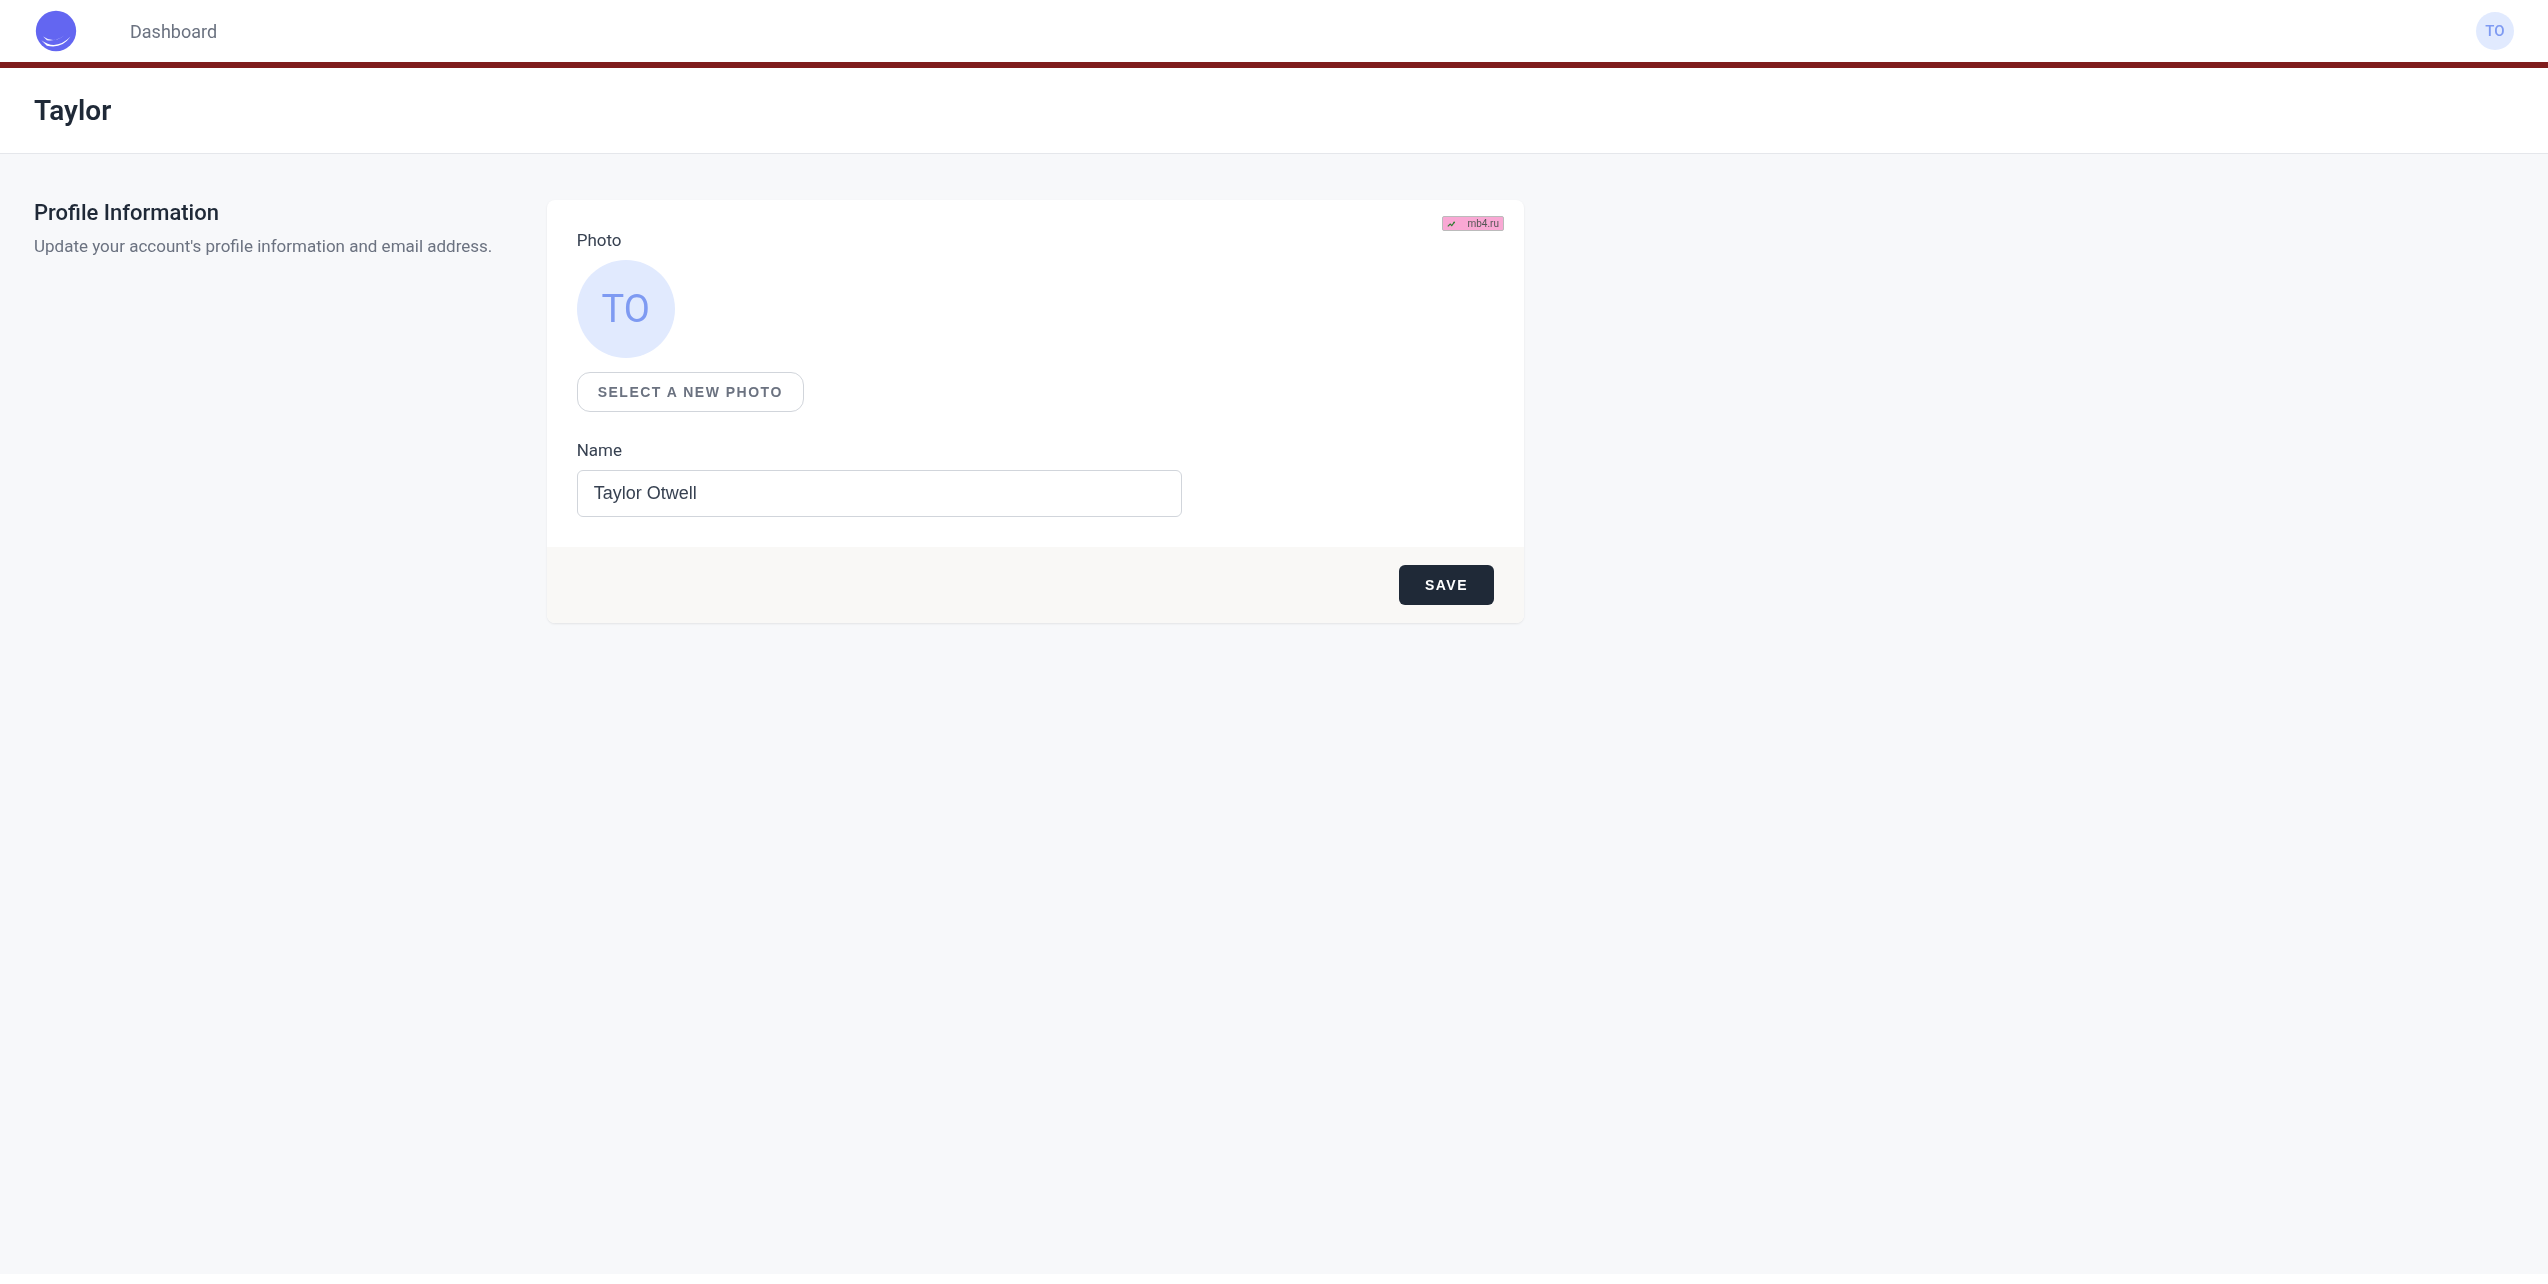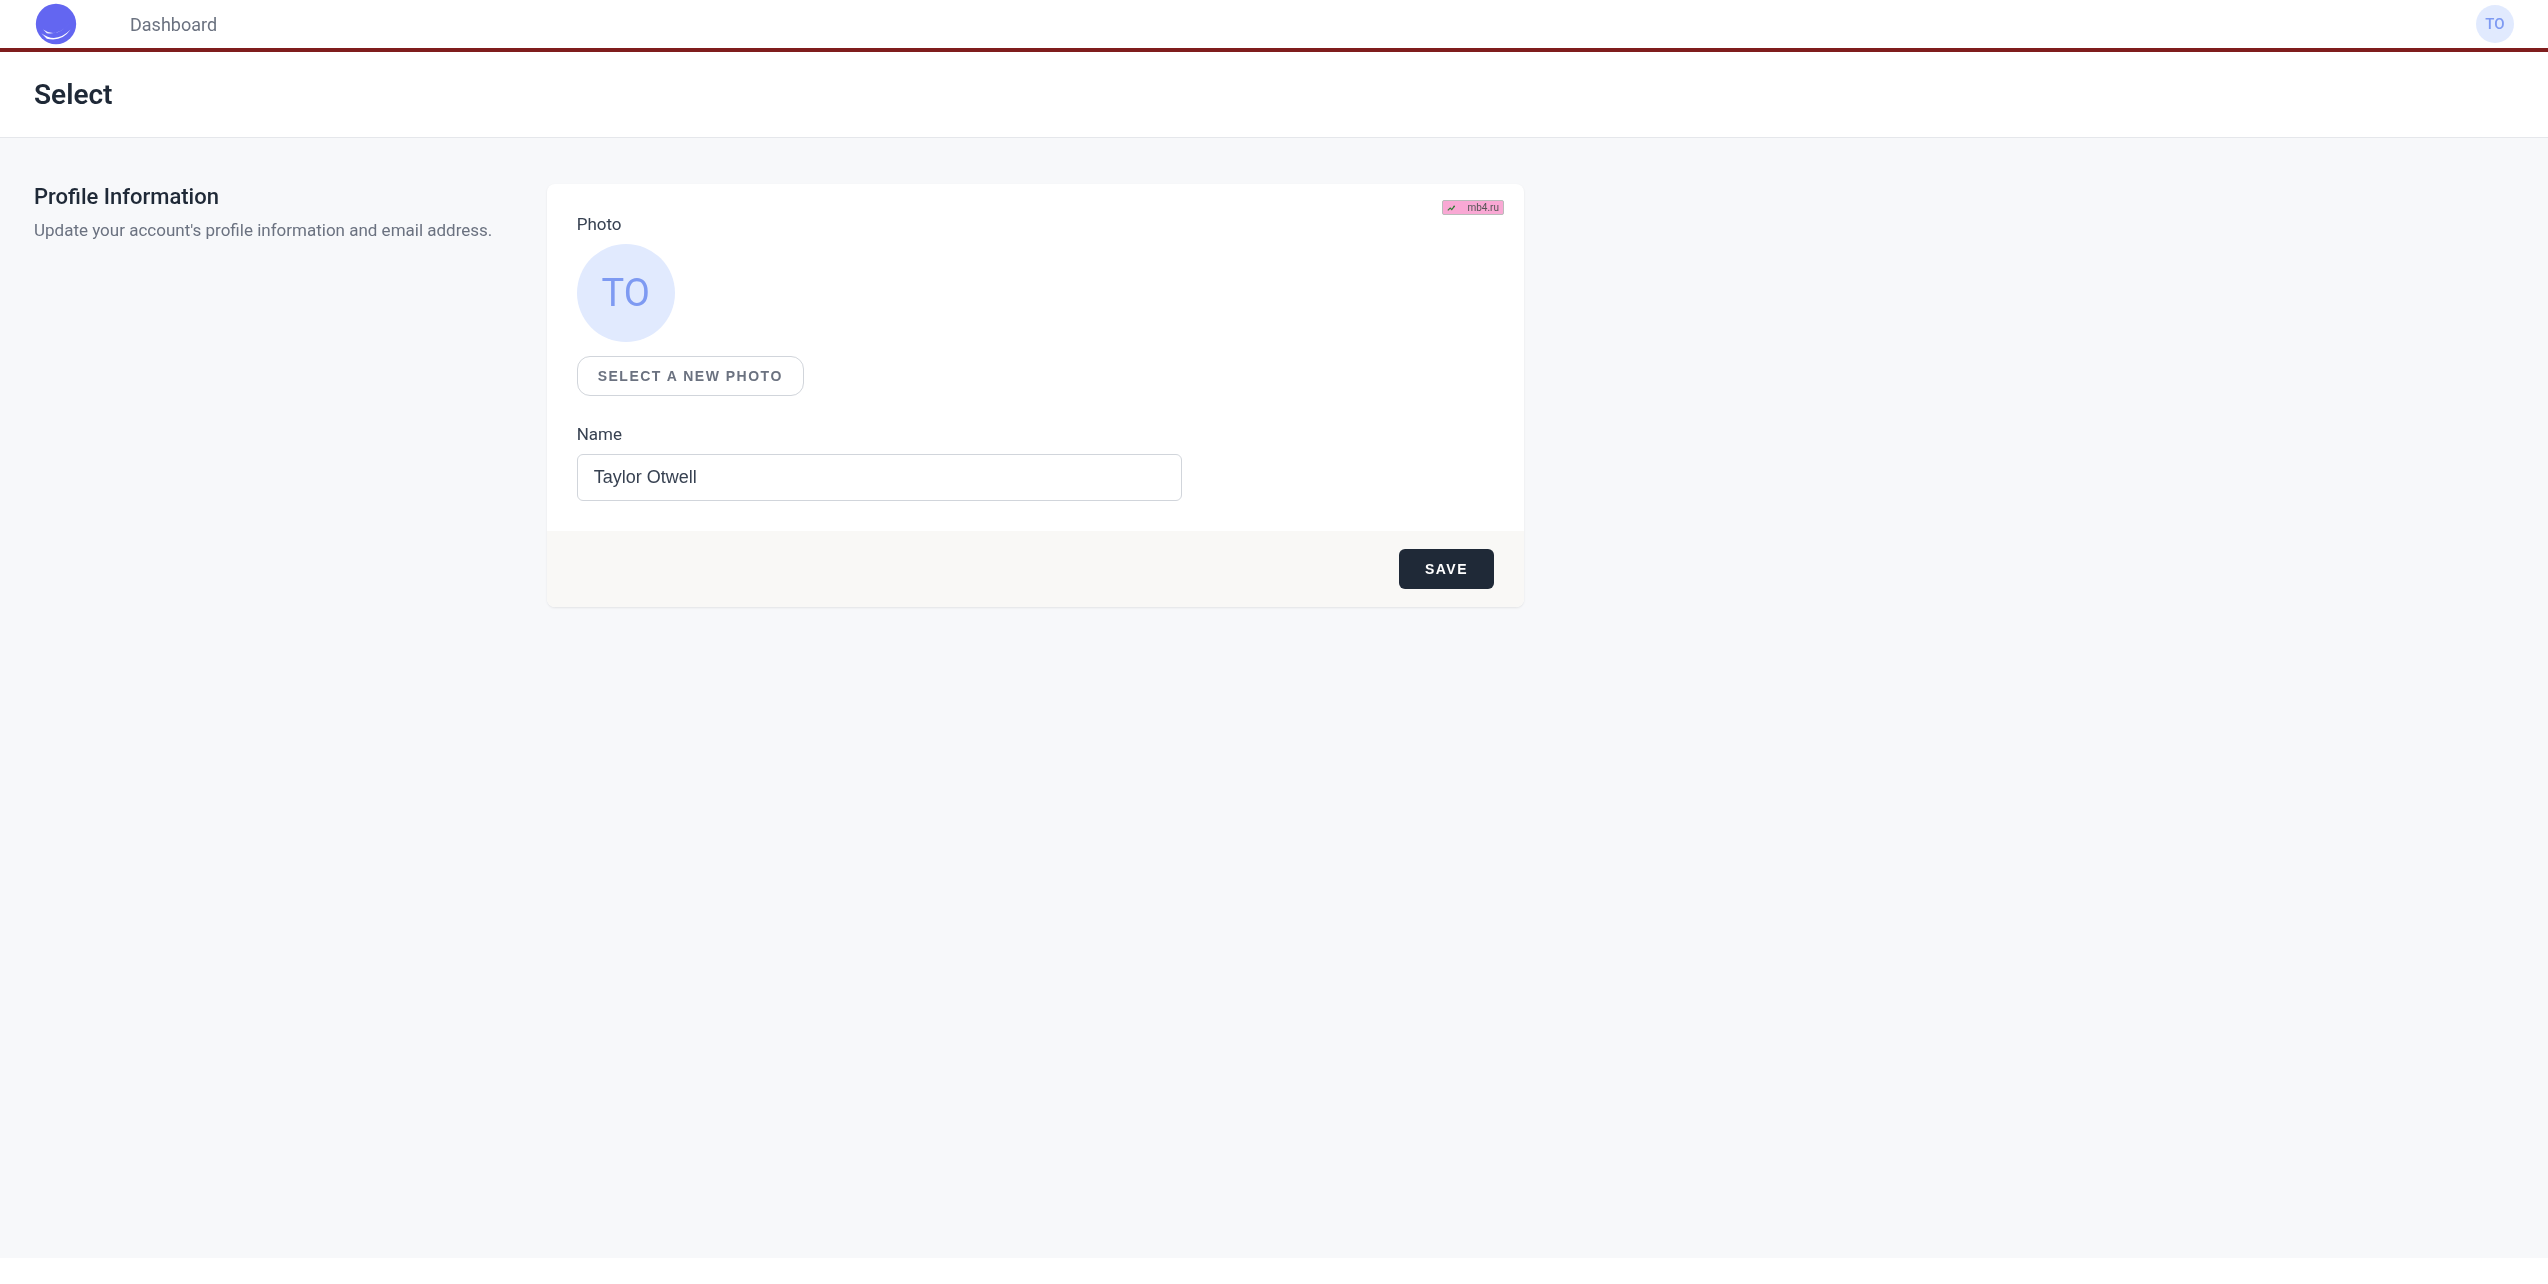--- a/index.html
+++ b/index.html
@@ -11,22 +11,22 @@
       font-family: -apple-system, BlinkMacSystemFont, "Segoe UI", Roboto, "Helvetica Neue", Arial, sans-serif;
       color: #374151;
       background: #fff;
     }
 
     
     .nav {
       display: flex;
       align-items: center;
       justify-content: space-between;
-      padding: 2px 34px;
-      border-bottom: 4px solid #7f1d1d;
+      padding: 9px 34px;
+      border-bottom: 6px solid #7f1d1d;
       background: #fff;
     }
     .nav-left {
       display: flex;
       align-items: center;
       gap: 52px;
     }
     .logo {
       width: 44px;
       height: 44px;
@@ -198,21 +198,21 @@
       </svg>
     </div>
     <a class="nav-link">Dashboard</a>
   </div>
   <div class="avatar-sm">
     <span>TO</span>
   </div>
 </nav>
 
 <header class="page-header">
-  <h1>Select</h1>
+  <h1>Taylor</h1>
 </header>
 
 <main class="main">
   <div class="section">
 
     <div class="section-meta">
       <h2>Profile Information</h2>
       <p>Update your account's profile information and email address.</p>
     </div>
 

